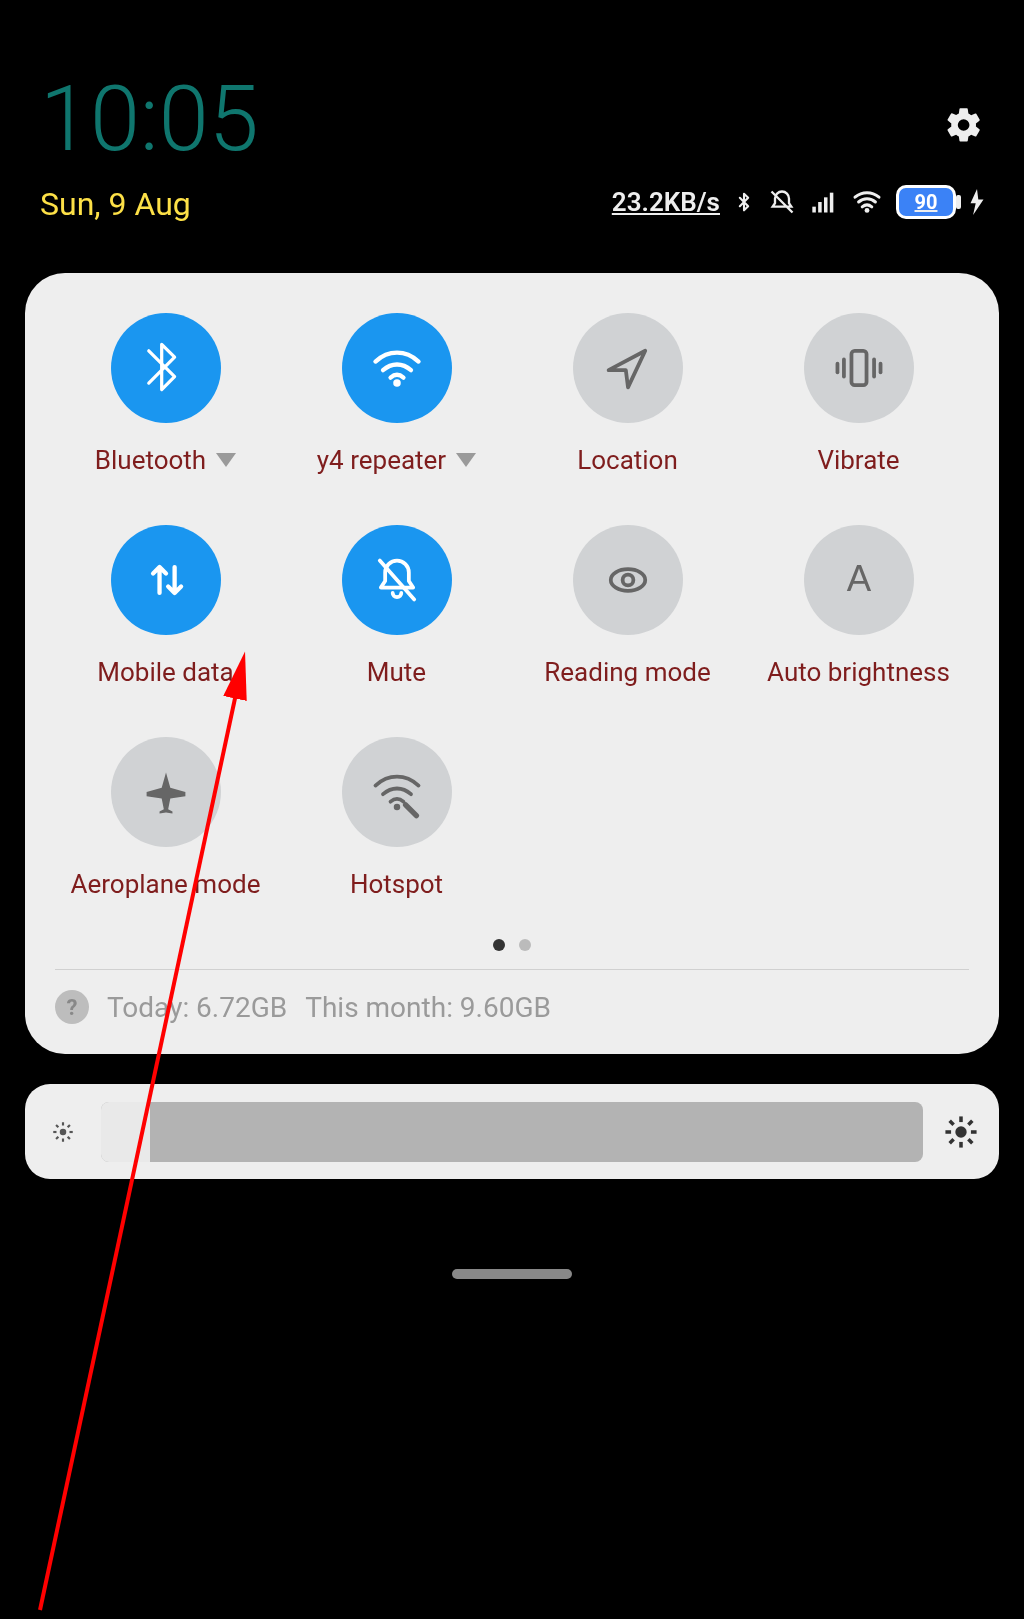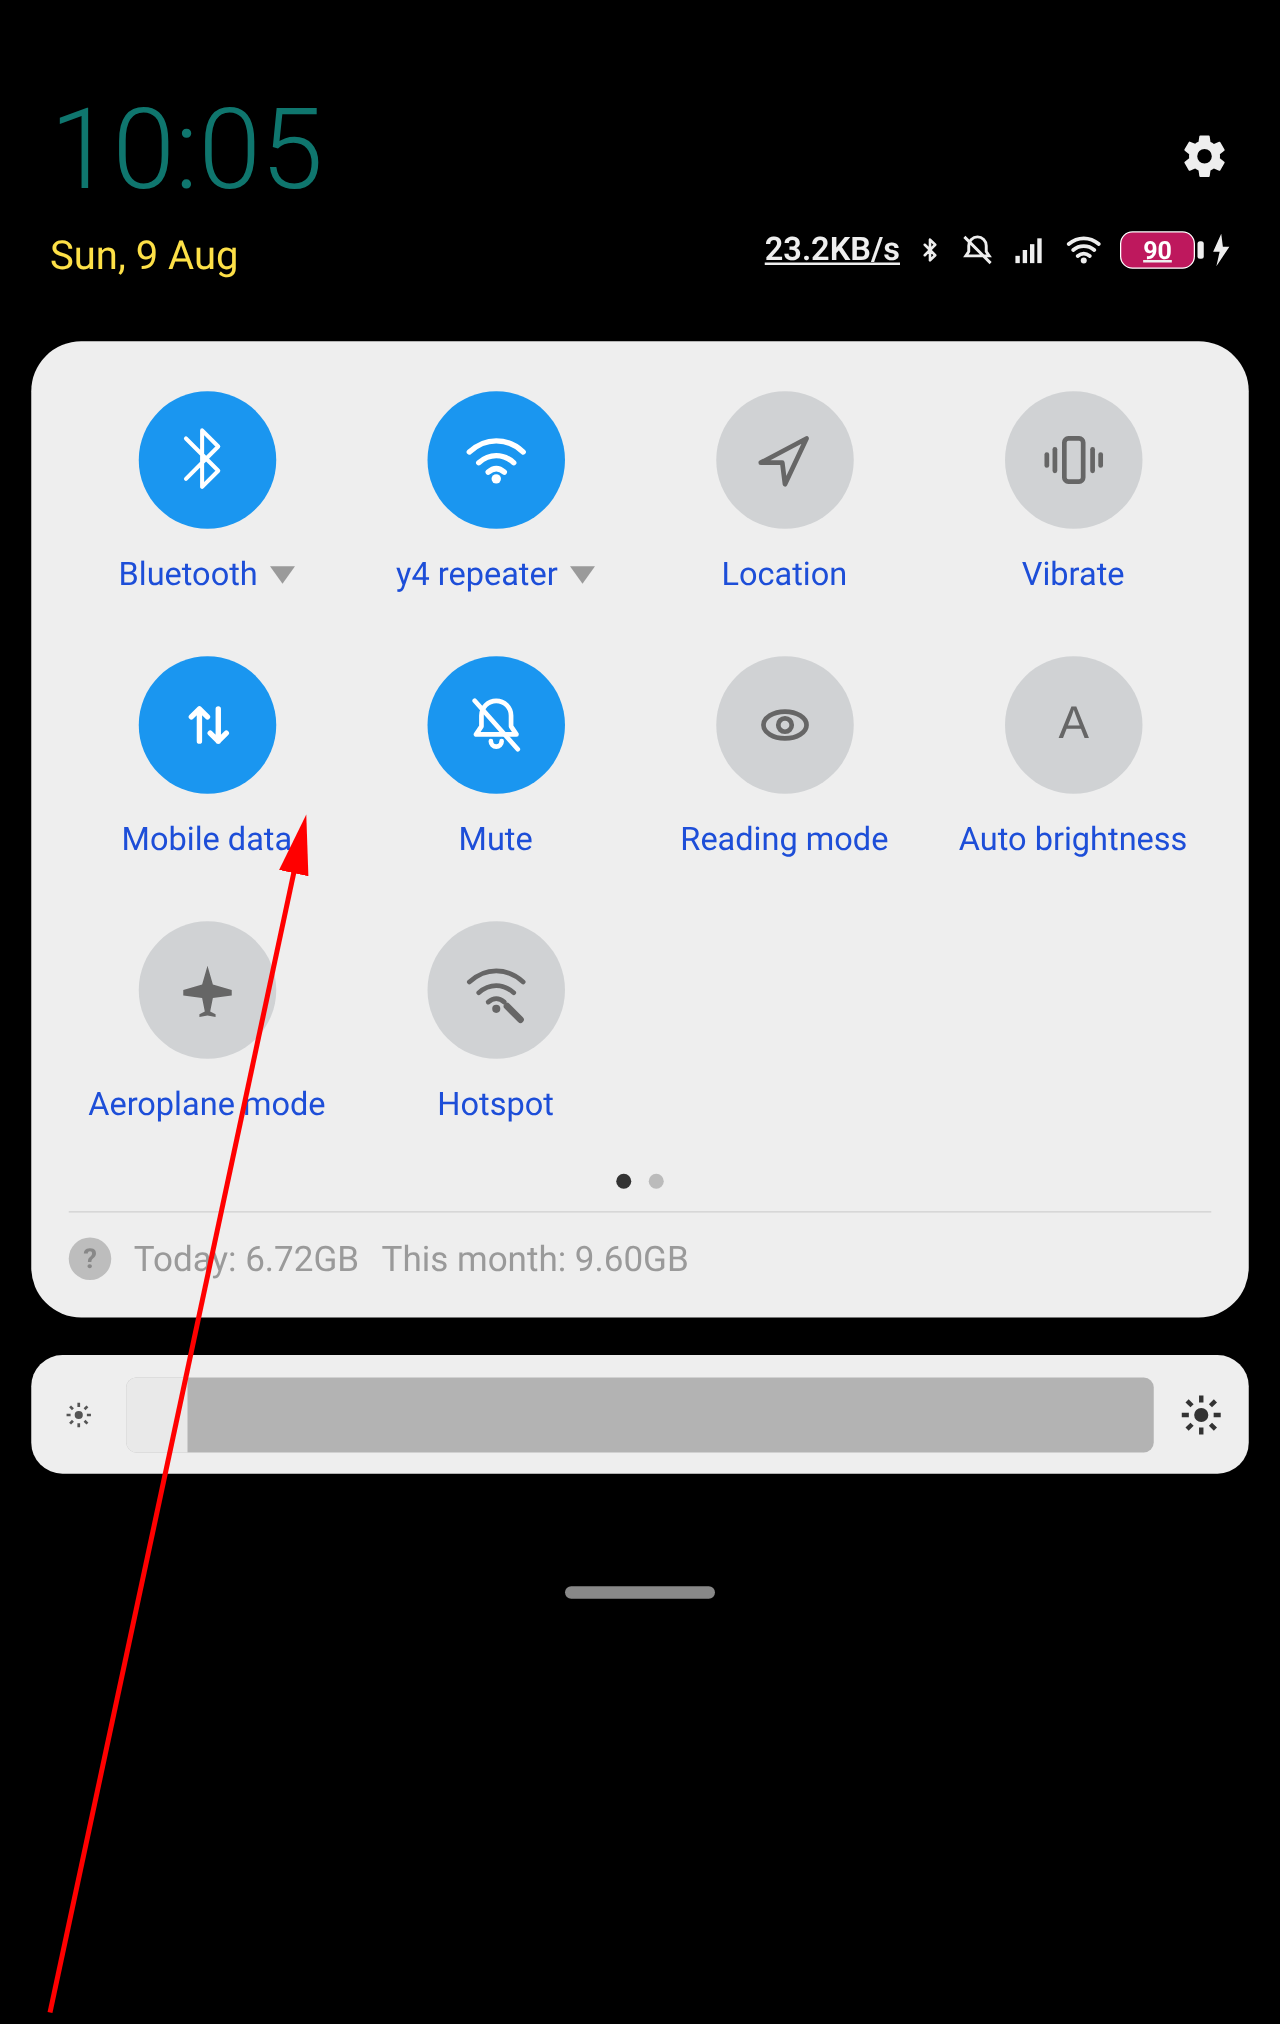--- a/index.html
+++ b/index.html
@@ -20,22 +20,22 @@
   }
   .header-left { display:flex; flex-direction:column; }
   .time { font-size: 90px; font-weight: 300; color:#0f766e; line-height:1; }
   .date { font-size: 32px; color:#fde047; margin-top: 20px; }
   .header-right { display:flex; flex-direction:column; align-items:flex-end; gap:40px; padding-top:30px; }
   .gear { width:40px; height:40px; }
   .status-row { display:flex; align-items:center; gap:14px; font-size:26px; font-weight:600; color:#eee;text-decoration:underline; }
   .status-row svg { display:block; }
   .battery-pill {
     display:inline-flex; align-items:center; justify-content:center;
-    border:1px solid #ffffff; border-radius:10px; padding:2px 6px;
-    background:#be185d; color:#fff; font-size:20px; font-weight:700;
+    border:3px solid #ffffff; border-radius:10px; padding:2px 6px;
+    background:#3b82f6; color:#fff; font-size:20px; font-weight:700;
     position:relative; min-width:60px;
   }
   .battery-pill::after {
     content:""; position:absolute; right:-8px; top:50%; transform:translateY(-50%);
     width:5px; height:14px; background:#eee; border-radius:2px;
   }
 
   
   .panel {
     margin: 30px 25px 0 25px;
@@ -55,21 +55,21 @@
     position:relative;
   }
   .circle {
     width:110px; height:110px; border-radius:50%;
     display:flex; align-items:center; justify-content:center;
     background:#d0d2d4;
   }
   .circle.on { background:#1a96f0; }
   .circle svg { width:56px; height:56px; }
   .tile-label-row { display:flex; align-items:center; gap:10px; height:30px; }
-  .tile-label { font-size:26px; color:#1d4ed8; white-space:nowrap; }
+  .tile-label { font-size:26px; color:#7f1d1d; white-space:nowrap; }
   .chev-down {
     width:0; height:0; border-left:10px solid transparent; border-right:10px solid transparent;
     border-top:14px solid #9a9a9a;
   }
   .page-dots { display:flex; justify-content:center; gap:14px; margin-top:40px; }
   .dot { width:12px; height:12px; border-radius:50%; background:#bbb; }
   .dot.active { background:#333; }
   .divider { height:1px; background:#d0d0d0; margin-top:18px; }
   .usage-row { display:flex; align-items:center; gap:18px; font-size:28px; color:#9a9a9a; margin-top:20px; }
   .help-icon {

